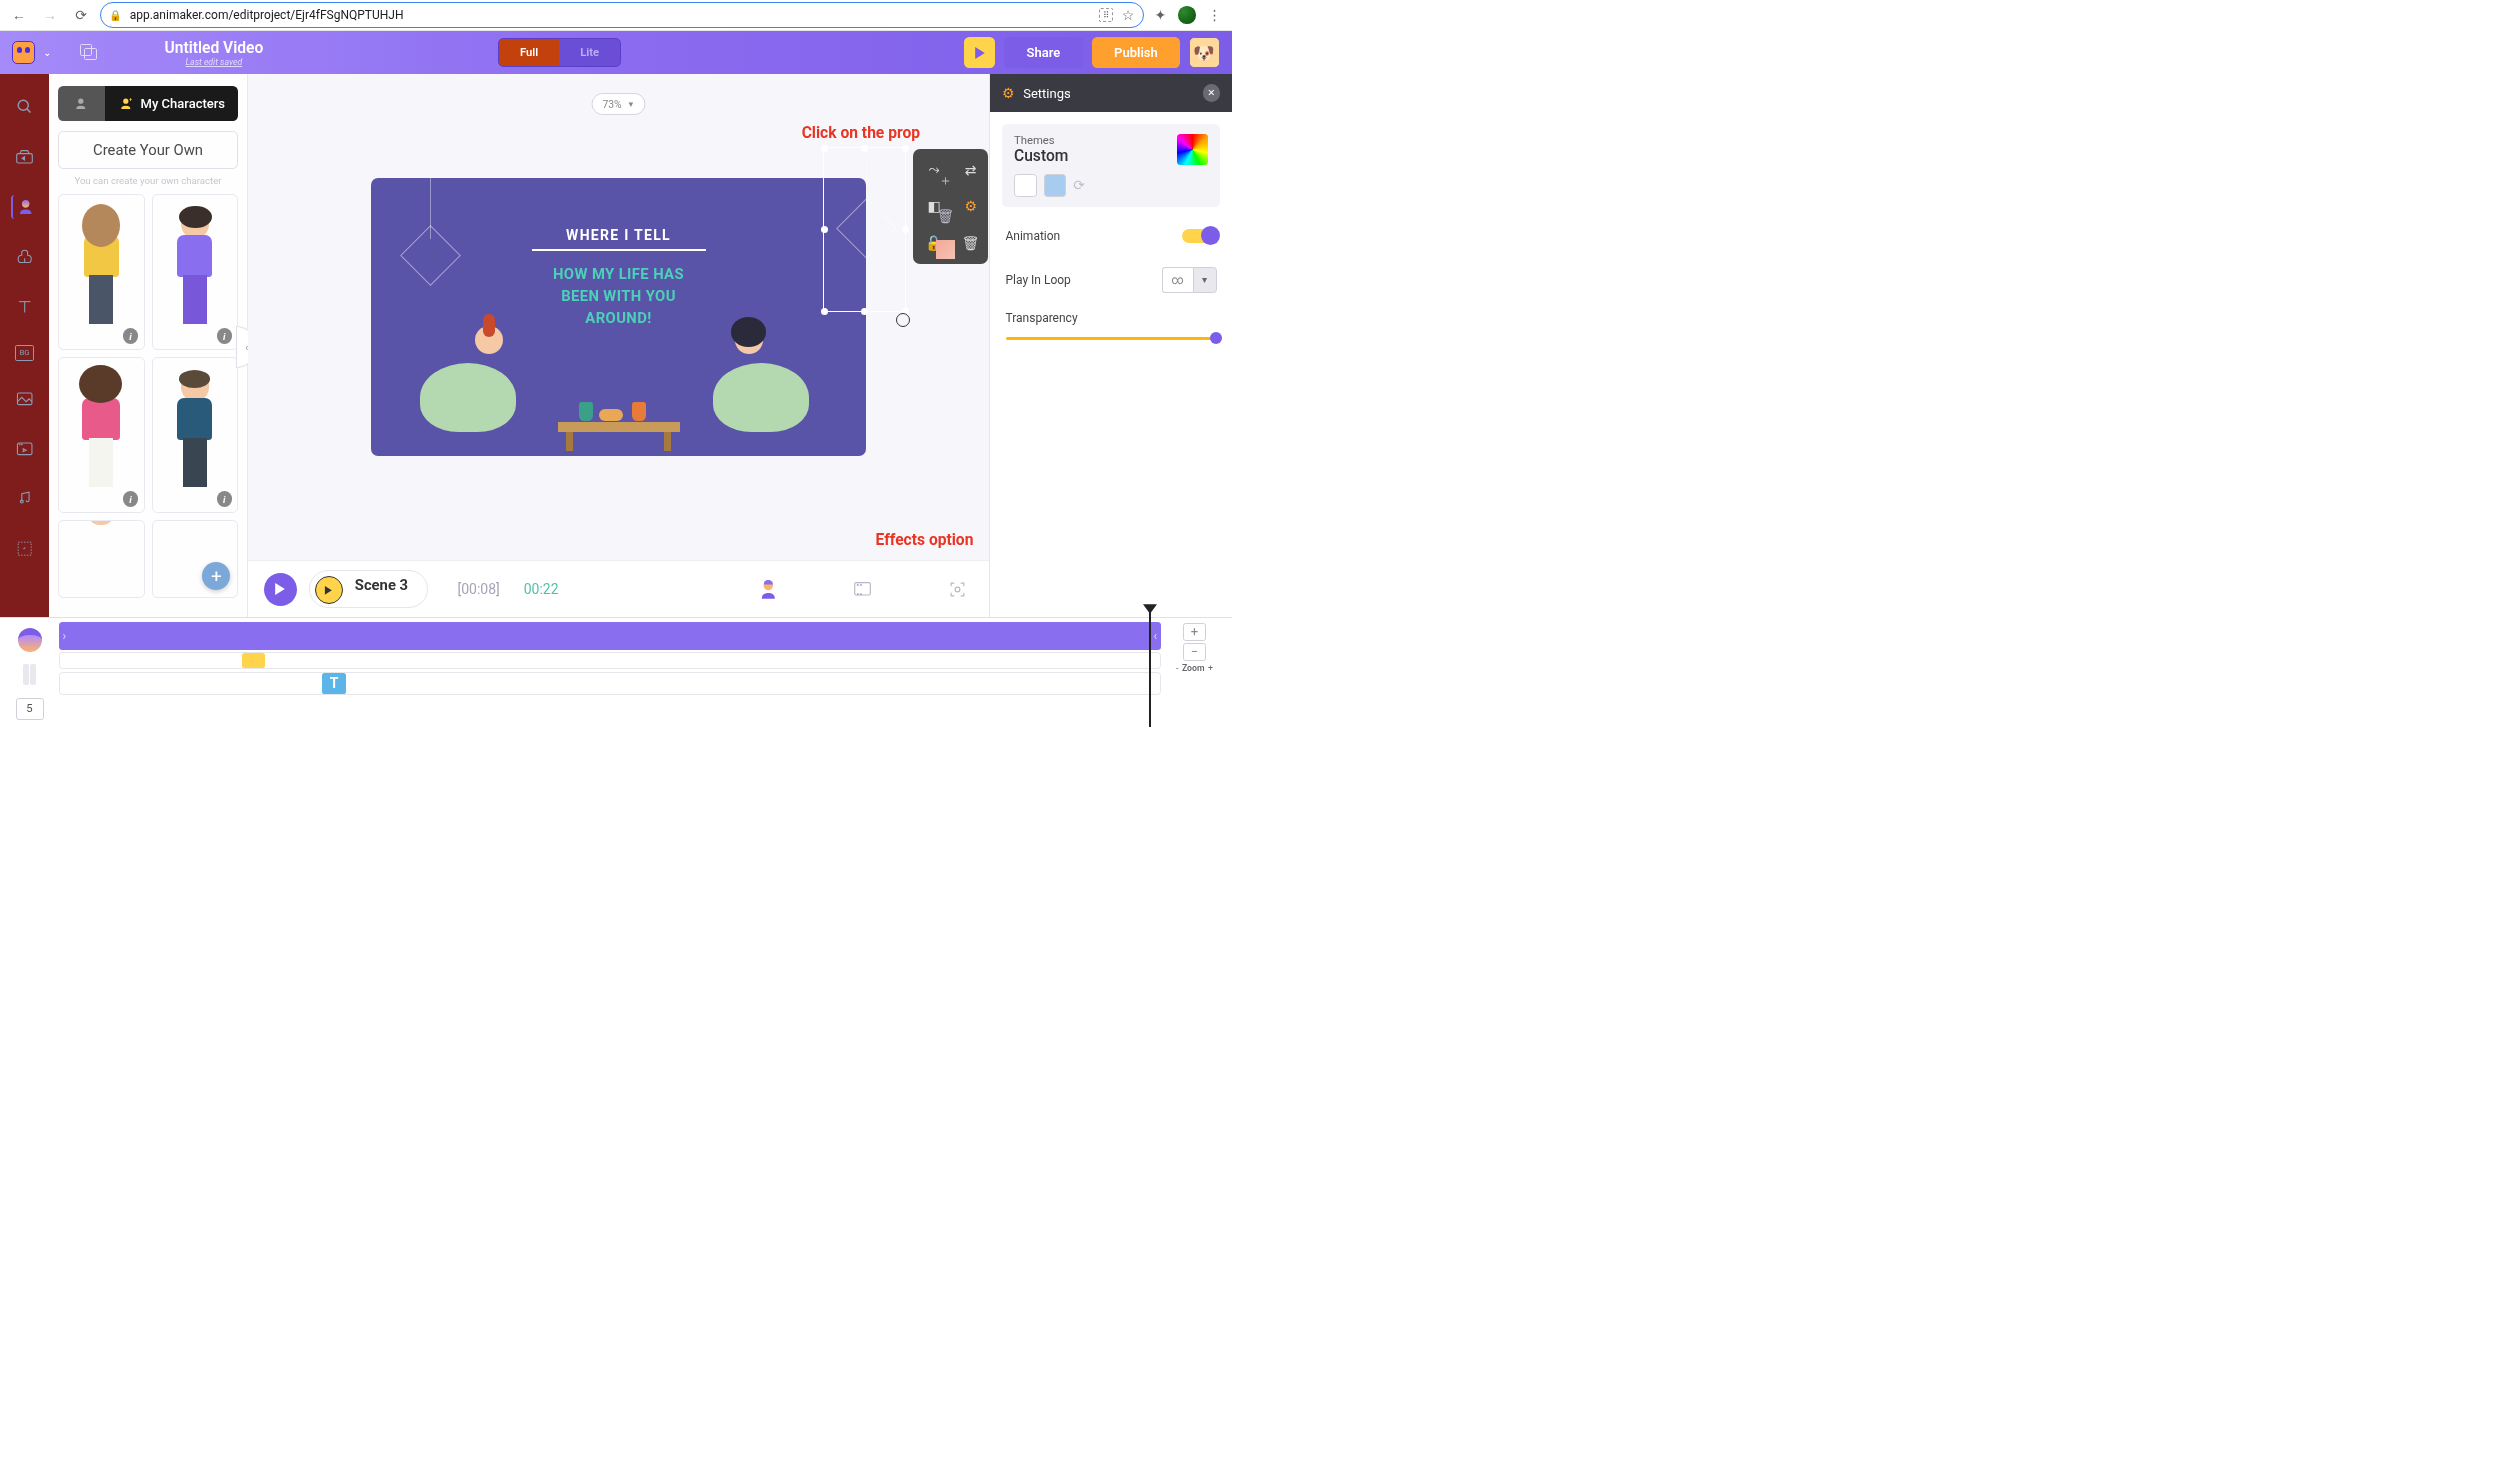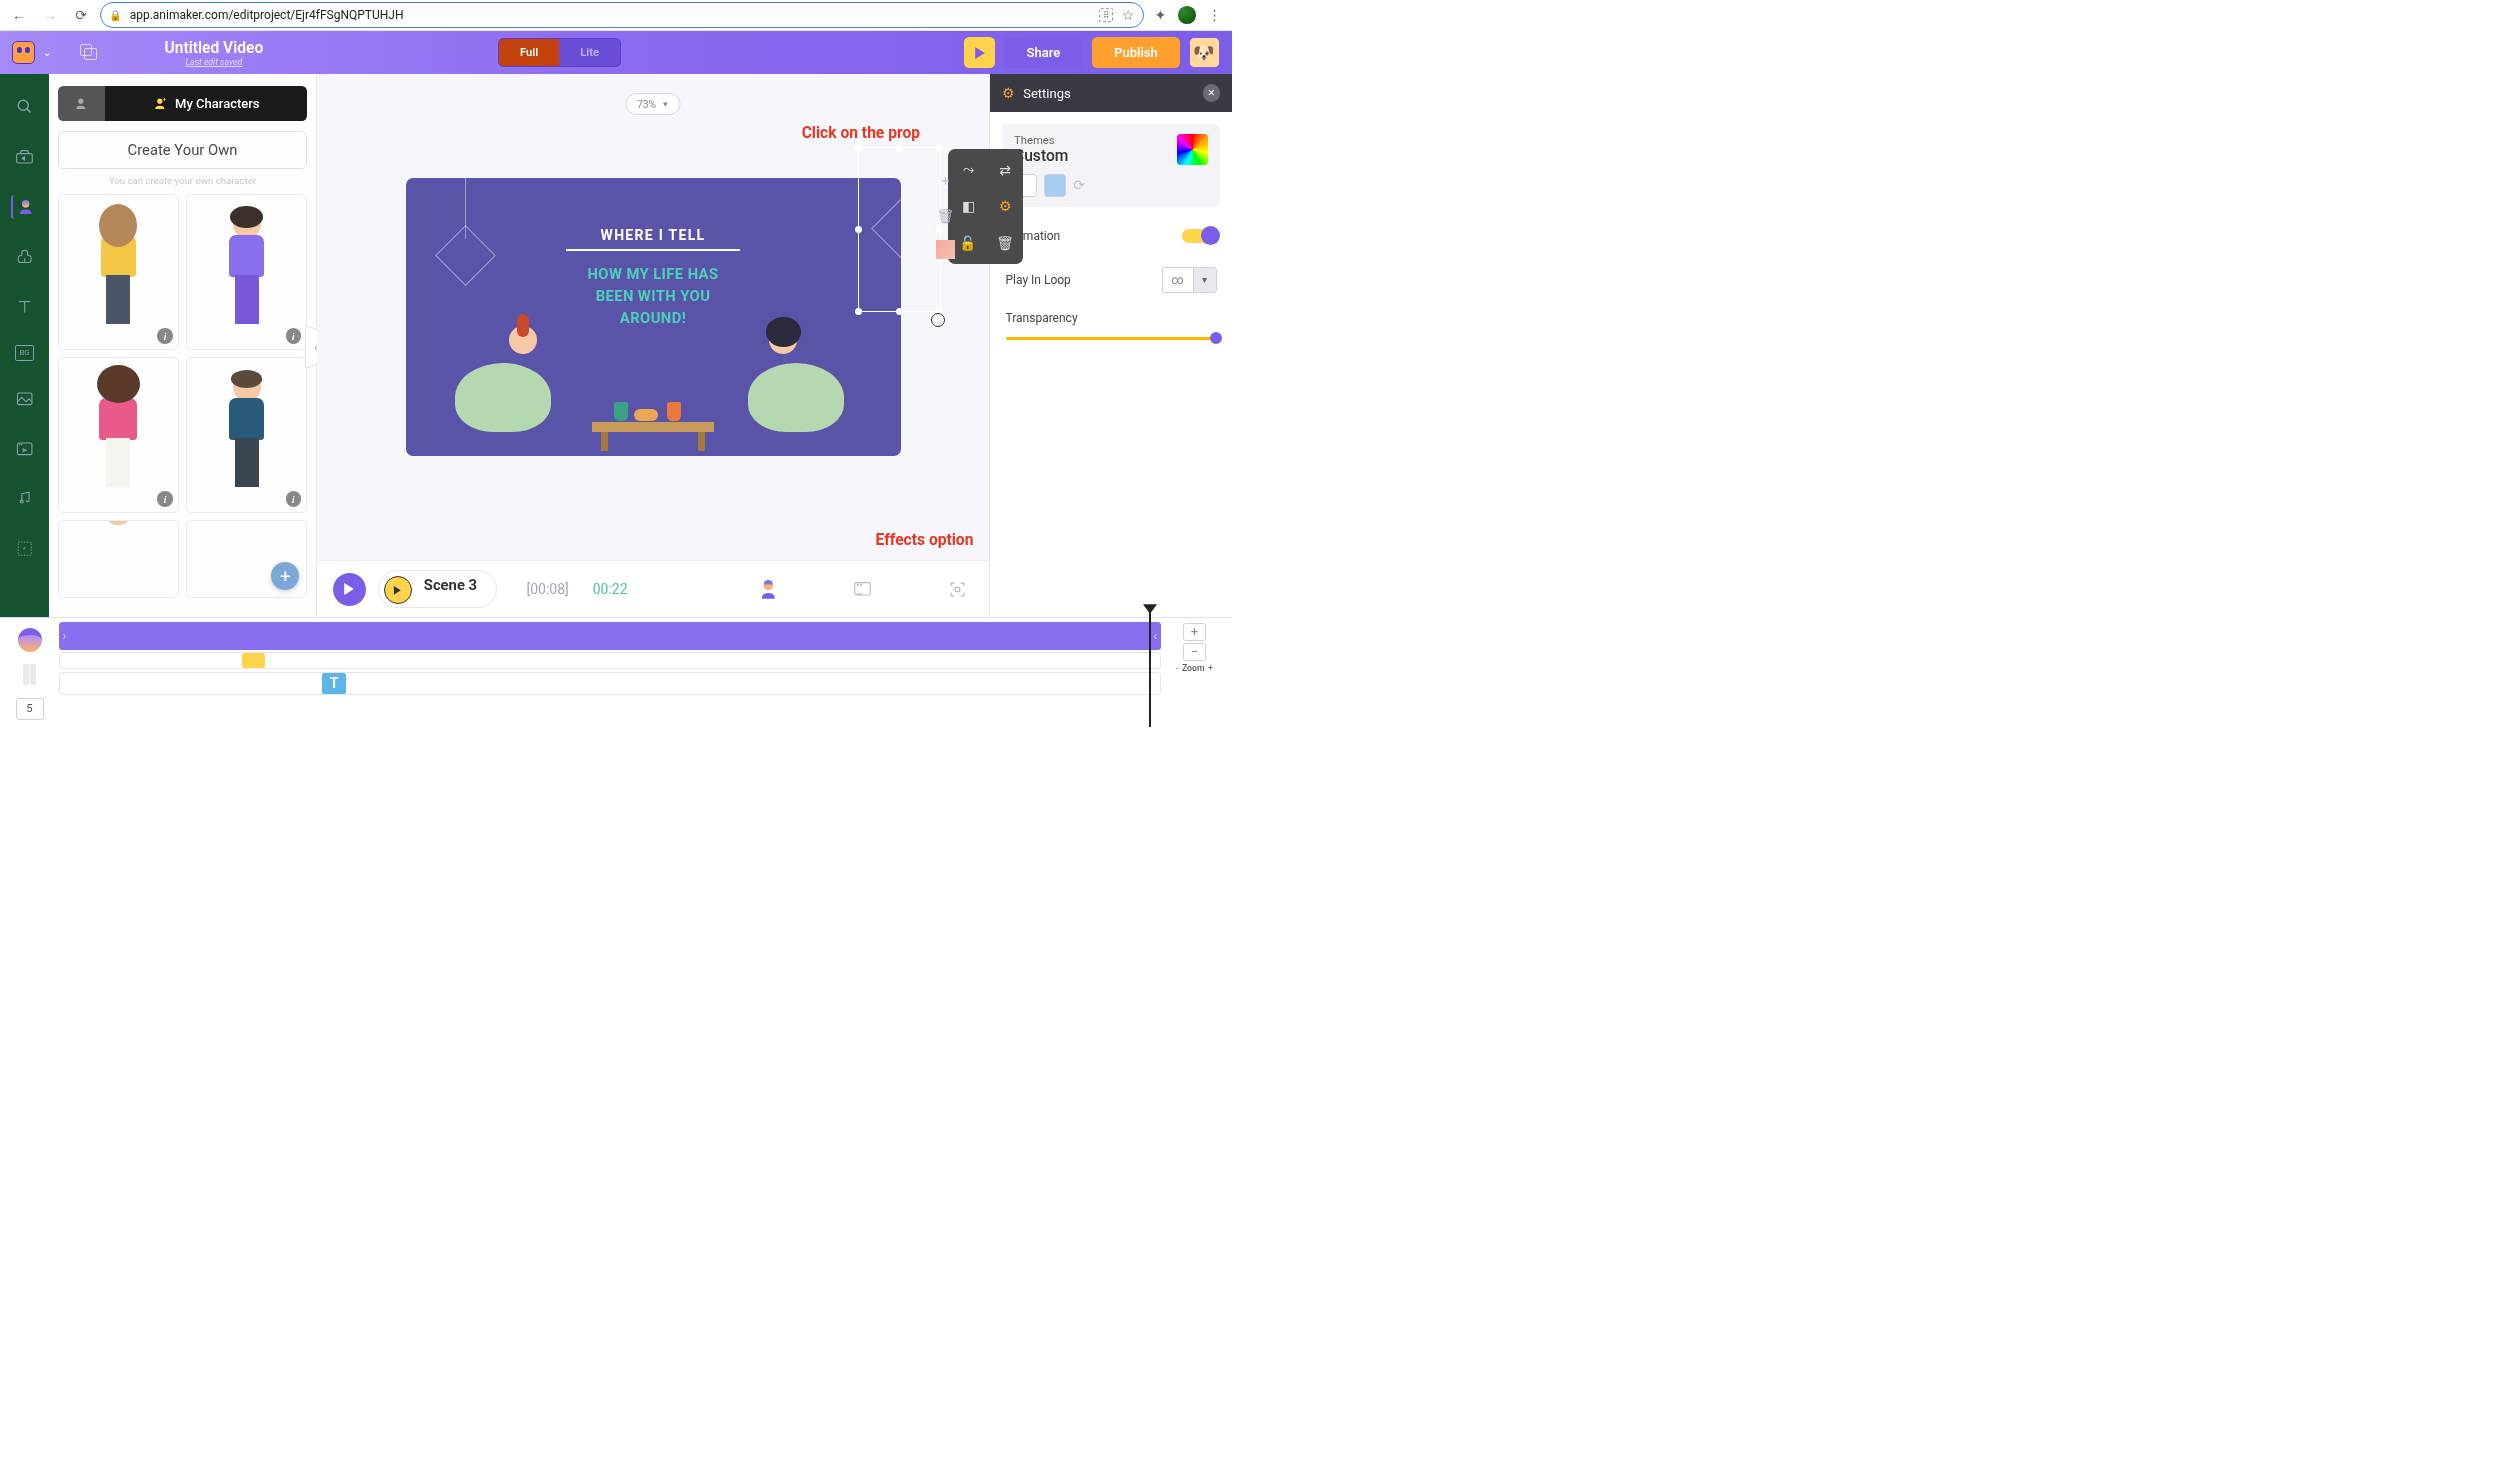--- a/index.html
+++ b/index.html
@@ -32,26 +32,26 @@
 .mode-toggle .inactive { color: #c0aef9; }
 .hdr-right { margin-left: auto; display: flex; gap: 8.7px; align-items: center; }
 .play-hdr { width: 31px; height: 31px; background: #ffd44b; border-radius: 5.2px; display: flex; align-items: center; justify-content: center; color: #7c5de8; }
 .hdr-btn { height: 31px; padding: 0 22.6px; border-radius: 5.2px; display: flex; align-items: center; font-size: 13px; font-weight: 600; }
 .share { background: #7c5de8; color: #fff; }
 .publish { background: #ff9f2e; color: #fff; }
 .avatar-hdr { width: 31px; height: 31px; border-radius: 5.2px; background: #ffd89b; border: 1.7px solid #7c5de8; display: flex; align-items: center; justify-content: center; font-size: 17.4px; }
 
 
 .main { display: flex; height: calc(100% - 31px - 43px - 113px); }
-.icon-rail { width: 49px; background: #14532d; display: flex; flex-direction: column; align-items: center; padding: 21px 13px; gap: 26px; }
+.icon-rail { width: 49px; background: #7f1d1d; display: flex; flex-direction: column; align-items: center; padding: 21px 13px; gap: 26px; }
 .rail-ic { width: 24px; height: 24px; color: #8b9bb3; display: flex; align-items: center; justify-content: center; border-radius: 3.5px; cursor: pointer; }
 .rail-ic.active { color: #7c5de8; border-left: 2.6px solid #7c5de8; margin-left: -2.6px; padding-left: 2.6px; }
 
 
-.char-panel { width: 268px; background: #fefefe; padding: 12px 8.7px; position: relative; border-right: 0.9px solid #e8e8ee; }
+.char-panel { width: 199px; background: #fefefe; padding: 12px 8.7px; position: relative; border-right: 0.9px solid #e8e8ee; }
 .char-tabs { display: flex; height: 35px; border-radius: 5.2px; overflow: hidden; }
 .char-tabs .tab-ico { width: 47px; background: #555; display: flex; align-items: center; justify-content: center; color: #aaa; }
 .char-tabs .tab-main { flex: 1; background: #1a1a1a; color: #fff; display: flex; align-items: center; justify-content: center; gap: 7px; font-size: 13px; font-weight: 500; }
 .cyo { margin-top: 10.4px; height: 38px; border: 0.9px solid #e0e0e8; border-radius: 5.2px; display: flex; align-items: center; justify-content: center; font-size: 14.8px; color: #4a4a4a; }
 .cyo-sub { text-align: center; font-size: 9.6px; color: #c5c5d0; margin-top: 5.2px; }
 .char-grid { display: grid; grid-template-columns: 1fr 1fr; gap: 7px; margin-top: 8.7px; }
 .char-card { height: 156px; border: 0.9px solid #e8e8f0; border-radius: 5.2px; position: relative; display: flex; align-items: center; justify-content: center; overflow: hidden; }
 .char-card .info { position: absolute; bottom: 5.2px; right: 5.2px; width: 15.6px; height: 15.6px; background: #888; border-radius: 50%; color: #fff; font-size: 9.6px; display: flex; align-items: center; justify-content: center; font-style: italic; font-weight: bold; }
 .add-char { position: absolute; width: 28px; height: 28px; background: #7ba8d9; border-radius: 50%; color: #fff; font-size: 19px; display: flex; align-items: center; justify-content: center; box-shadow: 0 1.7px 5.2px rgba(0,0,0,.2); }
 .collapse { position: absolute; right: -10.4px; top: 252px; width: 21px; height: 42px; background: #fff; border: 0.9px solid #e0e0e8; border-radius: 0 21px 21px 0; display: flex; align-items: center; justify-content: center; color: #8b9bb3; font-size: 10.4px; }

